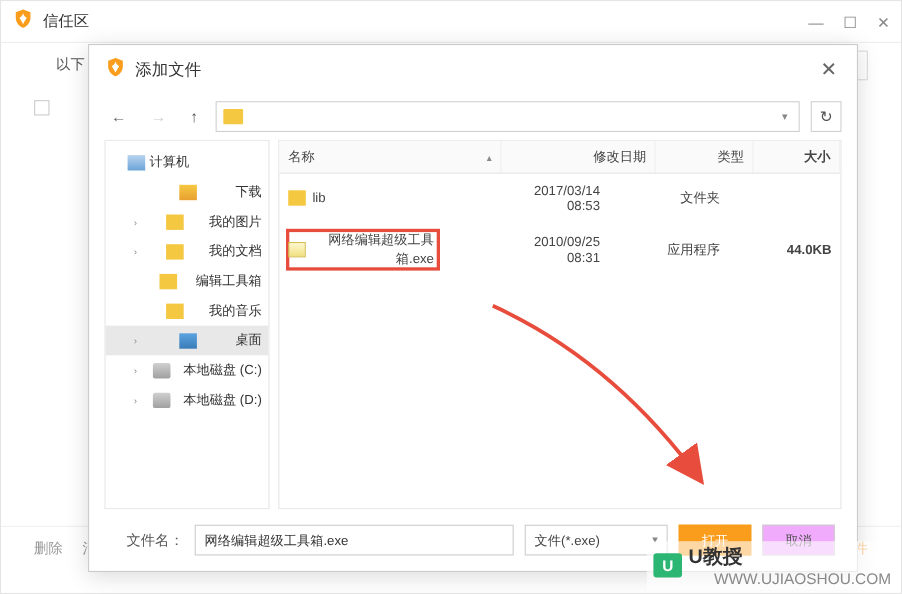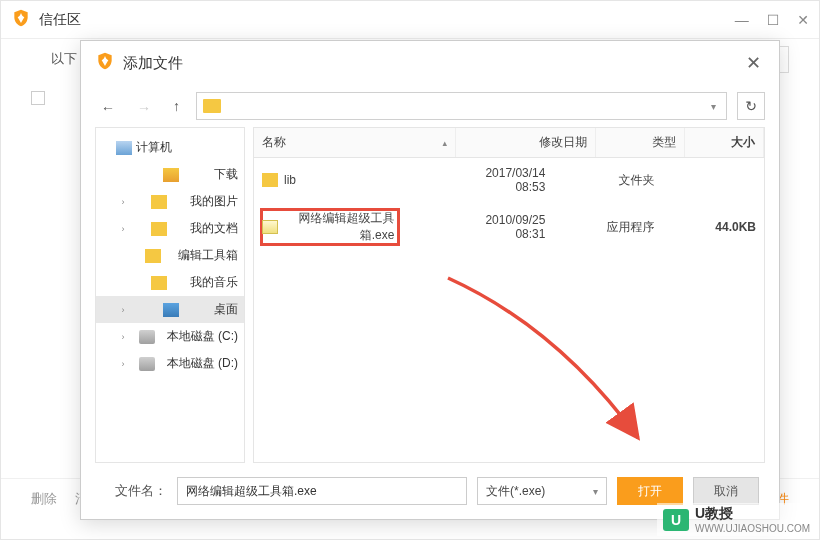--- a/index.html
+++ b/index.html
@@ -64,31 +64,31 @@
 .file-row .fico { width: 16px; height: 14px; flex-shrink: 0; }
 .file-row .fico.folder { background: #f5c842; }
 .file-row .fico.exe { background: linear-gradient(#fff8d0,#f0e080); border: 1px solid #d4c050; position: relative; }
 .file-row.highlighted .fname { outline: 3px solid #e74c3c; outline-offset: -1px; padding-right: 4px; }
 
 .dialog-footer { height: 56px; display: flex; align-items: center; padding: 0 20px; gap: 10px; font-size: 13px; }
 .dialog-footer .lbl { color: #555; margin-left: 14px; }
 .filename-input { flex: 1; height: 28px; border: 1px solid #ccc; padding: 0 8px; font-size: 12px; color: #333; }
 .filetype-select { width: 130px; height: 28px; border: 1px solid #ccc; padding: 0 8px; font-size: 12px; display: flex; align-items: center; color: #444; }
 .filetype-select .dd { margin-left: auto; font-size: 10px; color: #888; }
-.btn { width: 66px; height: 28px; border: 1px solid #ccc; background: #e5e5e5; font-size: 12px; display: flex; align-items: center; justify-content: center; cursor: pointer; color: #555; }
+.btn { width: 66px; height: 28px; border: 1px solid #ccc; background: #f0abfc; font-size: 12px; display: flex; align-items: center; justify-content: center; cursor: pointer; color: #555; }
 .btn.primary { background: #fa9d1c; border-color: #fa9d1c; color: #fff; }
 
 
 .arrow-ann { position: absolute; left: 438px; top: 268px; pointer-events: none; }
 
 
 .watermark { position: absolute; right: 4px; bottom: 4px; display: flex; align-items: center; gap: 6px; background: rgba(255,255,255,0.6); padding: 2px 6px; }
 .watermark .logo { width: 26px; height: 22px; background: #2bb673; border-radius: 3px; display:flex; align-items:center; justify-content:center; color:#fff; font-weight:bold; font-size:14px; }
-.watermark .txt { font-size: 14px; color: #333; font-weight: 600; }
-.watermark .url { font-size: 10px; color: #888; display:block; }
+.watermark .txt { font-size: 18px; color: #333; font-weight: 600; }
+.watermark .url { font-size: 14px; color: #888; display:block;margin-left:23px; }
 
 .checkbox { width: 14px; height: 14px; border: 1px solid #ccc; display: inline-block; margin-right: 8px; }
 .list-row { display:flex; align-items:center; padding: 12px 30px; }
 </style>
 </head>
 <body>
 
 <div class="main-window">
   <div class="main-titlebar">
     <span class="shield-icon">

